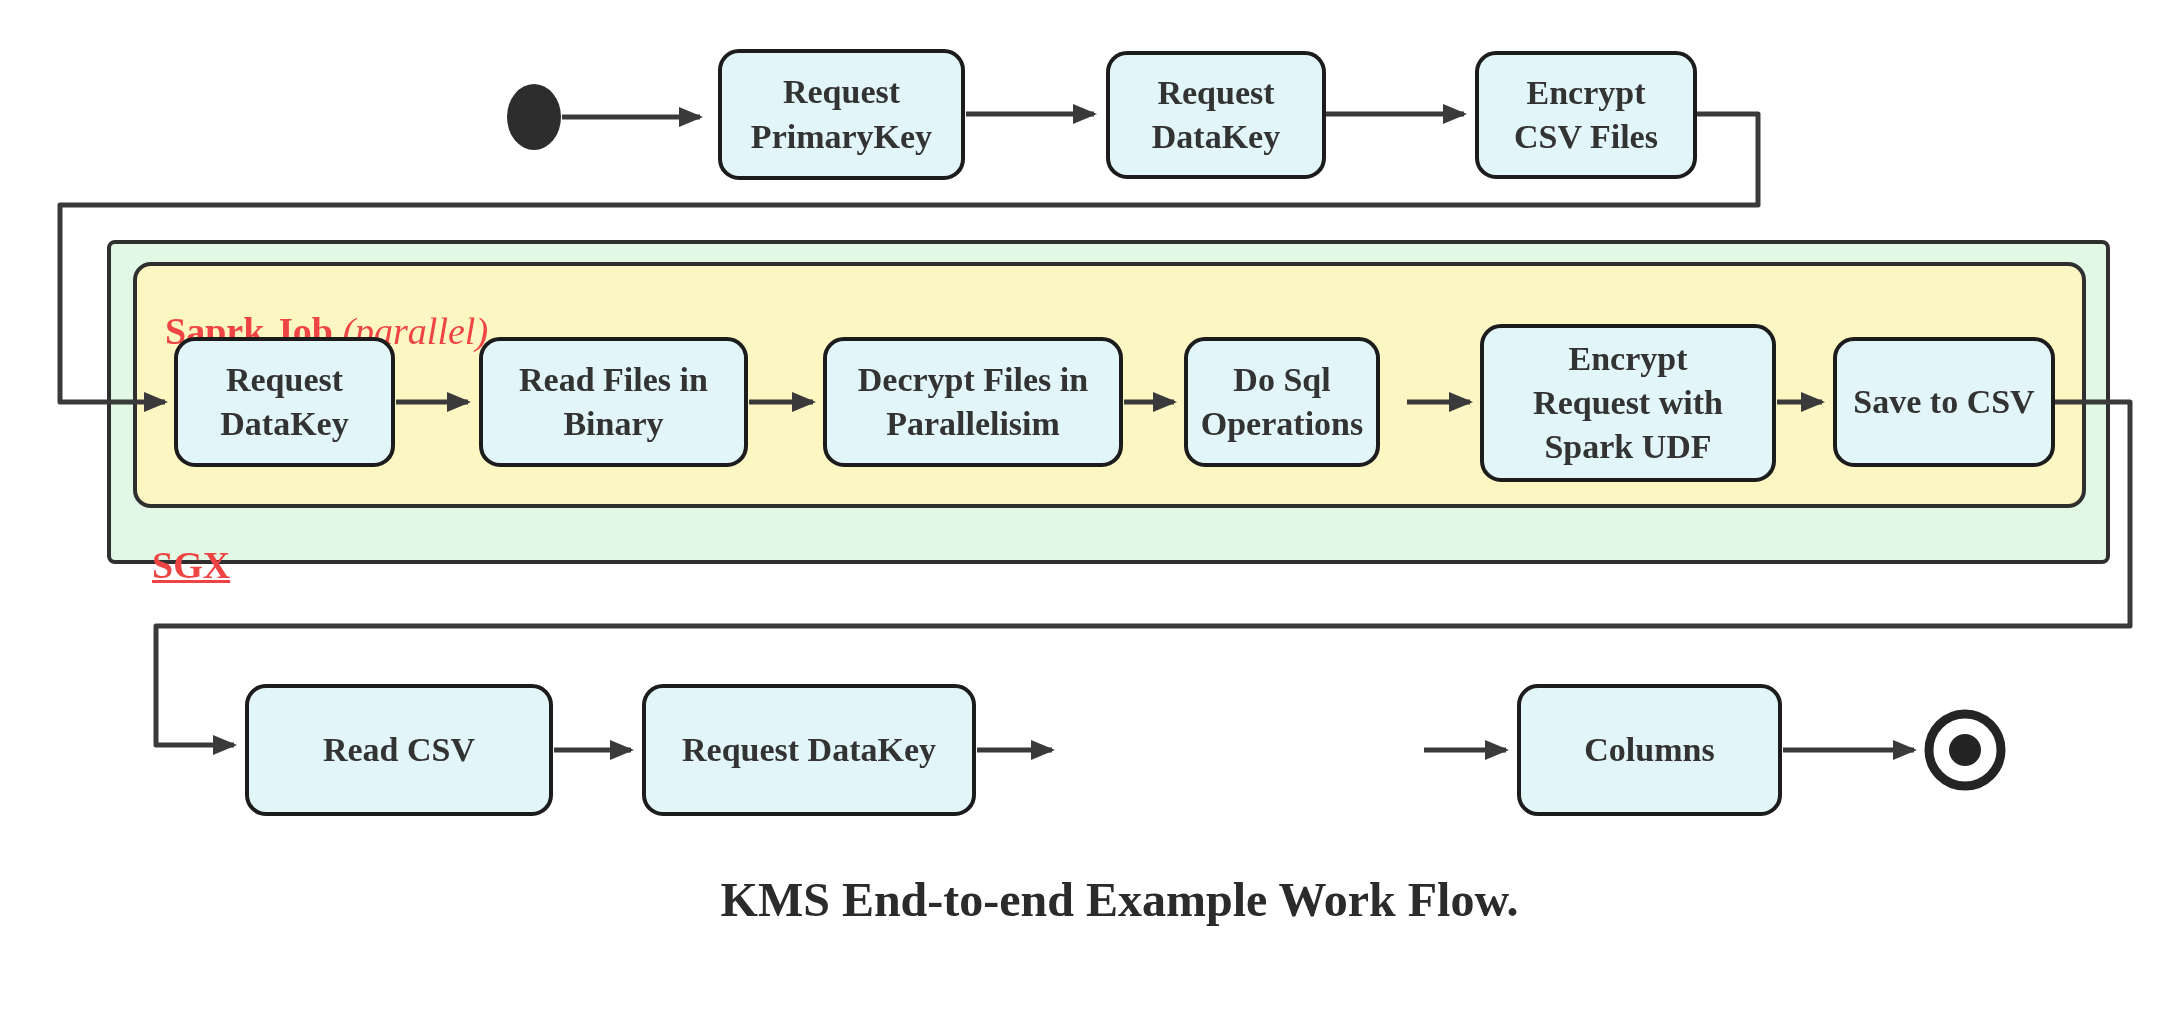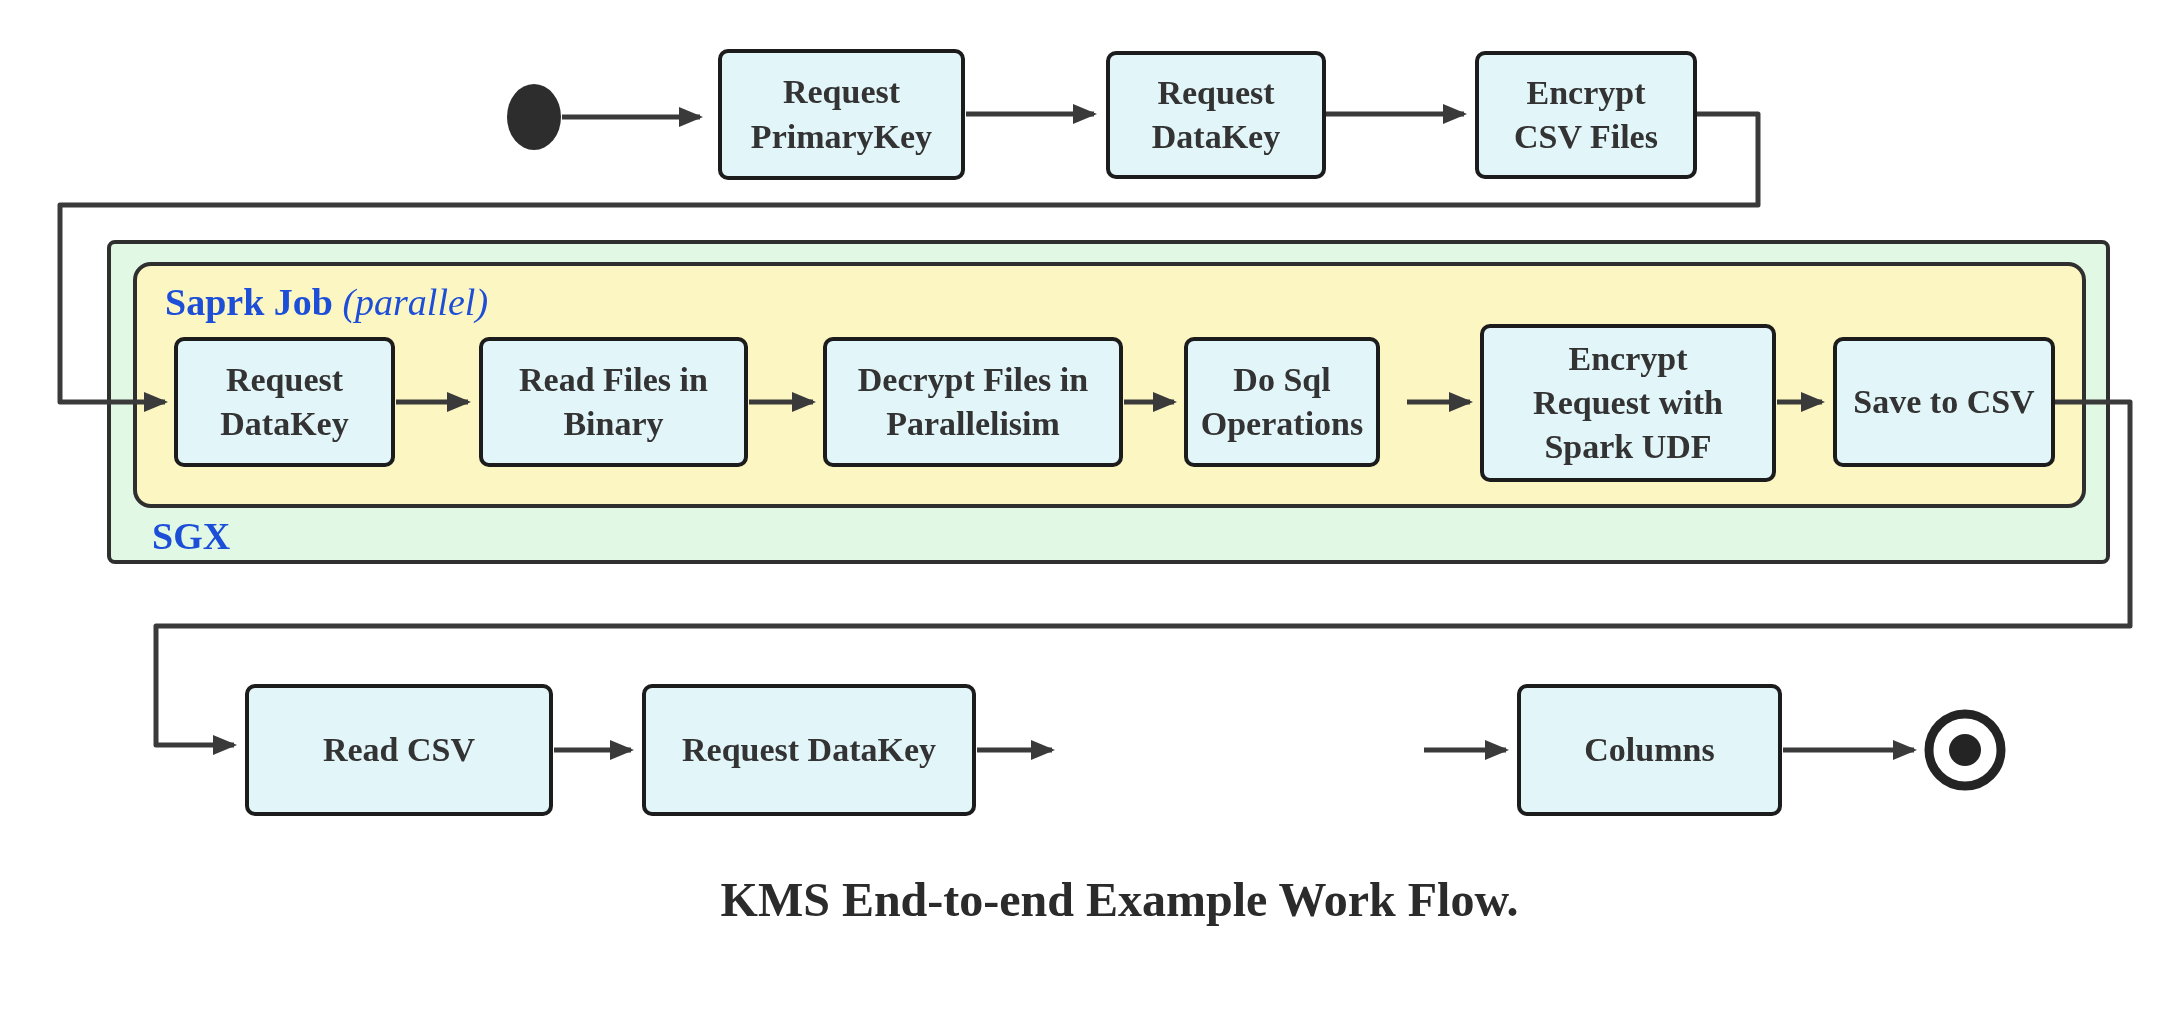--- a/index.html
+++ b/index.html
@@ -13,30 +13,30 @@
   .container{position:absolute;box-sizing:border-box;z-index:1;}
   .sgx{
     left:107px;top:240px;width:2003px;height:324px;
     background:#E0F8E4;border:4px solid #2F2F2F;border-radius:8px;
   }
   .spark{
     left:133px;top:262px;width:1953px;height:246px;
     background:#FCF6C3;border:4px solid #2F2F2F;border-radius:18px;
   }
   .container-label{
-    position:absolute;color:#1d4ed8;font-weight:bold;font-size:38px;
-    white-space:nowrap;z-index:2;
+    position:absolute;color:#ef4444;font-weight:bold;font-size:38px;
+    white-space:nowrap;z-index:2;margin-top:29px;
   }
   .spark-label{left:165px;top:280px;}
   .spark-label .ital{font-weight:normal;font-style:italic;}
-  .sgx-label{left:152px;top:514px;}
+  .sgx-label{left:152px;top:514px;text-decoration:underline;}
   .edges{position:absolute;left:0;top:0;z-index:3;}
   .node{
     position:absolute;box-sizing:border-box;z-index:4;
-    background:#E2F6FA;border:4.5px solid #1C1C1C;border-radius:10px;
+    background:#E2F6FA;border:4.5px solid #1C1C1C;border-radius:21px;
     display:flex;align-items:center;justify-content:center;
     color:#333333;font-weight:bold;font-size:34px;line-height:1.3;
     text-align:center;
   }
   .node .lbl{display:block;}
   .nowrap .lbl{white-space:nowrap;}
   .caption{
     position:absolute;left:30px;top:872px;width:2179px;
     text-align:center;color:#2B2B2B;font-weight:bold;font-size:48px;
     z-index:2;

